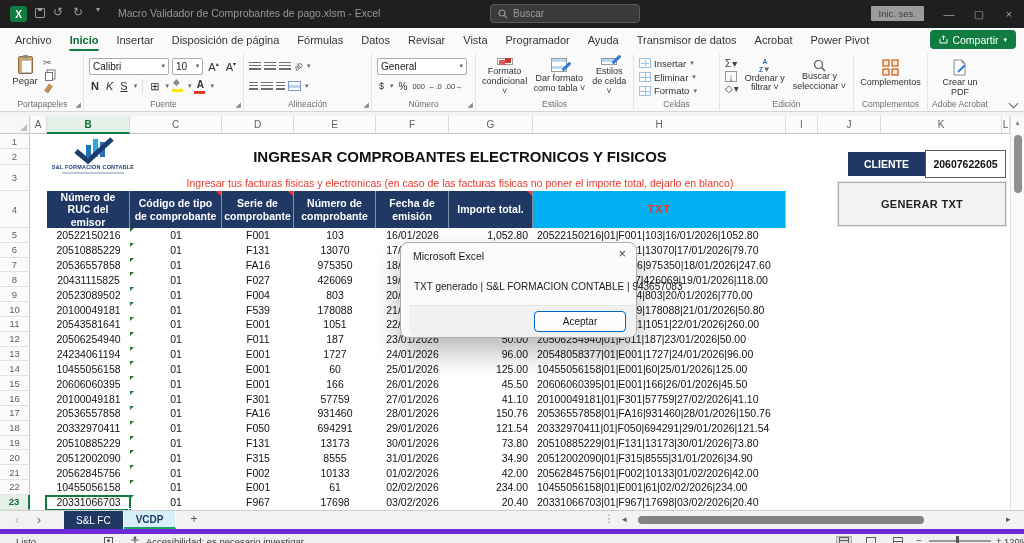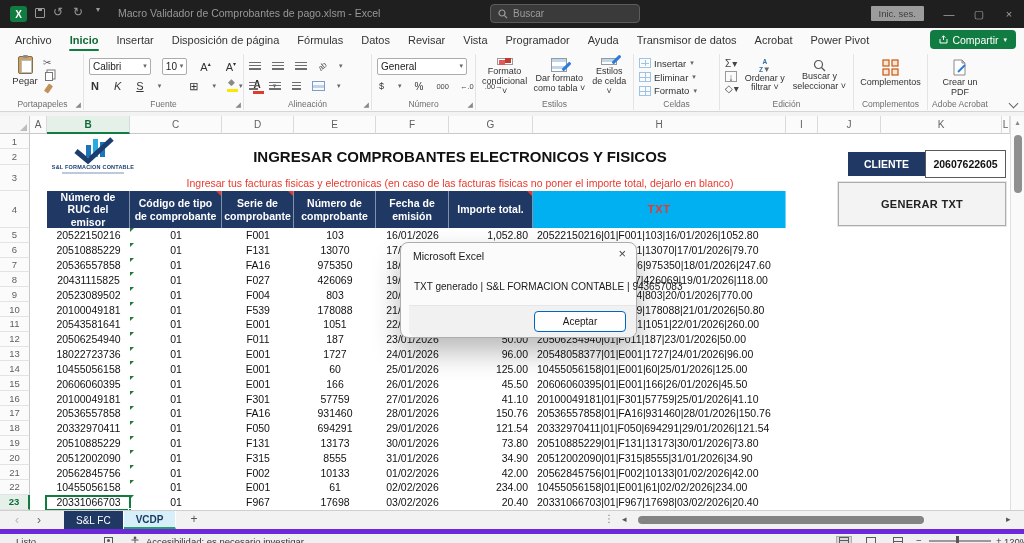--- a/index.html
+++ b/index.html
@@ -19,21 +19,21 @@
 #menubar{position:absolute;left:0;top:28px;width:1024px;height:24px;background:#FAFAFA;display:flex;align-items:stretch;padding-left:6px}
 .menu-tab{display:flex;align-items:center;padding:0 9px;font-size:11px;color:#333;position:relative}
 .menu-tab.active{color:#0F6B35;font-weight:bold}
 .menu-tab.active::after{content:"";position:absolute;left:8px;right:8px;bottom:1px;height:2.5px;background:var(--green);border-radius:2px}
 #share-btn{position:absolute;right:8px;top:2px;height:19px;background:var(--green);color:#fff;border-radius:4px;display:flex;align-items:center;padding:0 9px;gap:4px;font-size:10.5px}
 
 #ribbon{position:absolute;left:0;top:52px;width:1024px;height:60px;background:#FAFAFA;border-bottom:1px solid #D5D5D5;display:flex;padding:2px 0 0 2px}
 .rgroup{position:relative;height:56px;border-right:1px solid #E4E4E4;padding:2px 5px 13px 5px}
 .glabel{position:absolute;left:0;right:0;bottom:1px;text-align:center;font-size:8.5px;color:#6E6E6E;white-space:nowrap}
 .launcher{position:absolute;right:2px;bottom:1px;font-size:7px;color:#888}
-.rrow{display:flex;align-items:center;height:20px;gap:11px}
+.rrow{display:flex;align-items:center;height:20px;gap:3px}
 .combo{height:17px;border:1px solid #ACACAC;background:#fff;border-radius:2px;display:flex;align-items:center;justify-content:space-between;padding:0 3px;font-size:10px;color:#222}
 .dd{font-size:7px;color:#666;margin-left:1px}
 .tbtn{font-size:11px;color:#333;padding:0 2px;text-align:center}
 .sep{width:1px;height:14px;background:#DCDCDC;margin:0 2px}
 #g-clip{width:82px;display:flex}
 .paste-btn{width:36px;display:flex;flex-direction:column;align-items:center;font-size:9.5px;color:#333}
 .clipicon{width:15px;height:18px;background:#C9A46A;border:1px solid #8A6F45;border-radius:2px;position:relative;margin-bottom:1px}
 .clipicon::after{content:"";position:absolute;left:2px;top:3px;width:9px;height:11px;background:#fff;border:.5px solid #bbb}
 .clipicon::before{content:"";position:absolute;left:4px;top:-2px;width:5px;height:3px;background:#8B8B8B;border-radius:1px}
 .clip-side{display:flex;flex-direction:column;justify-content:flex-start;gap:2px;padding-top:2px}
@@ -628,21 +628,21 @@
               </div>
               <div class="tcell c5" style="width: 84px;">
                 <span>50.00</span>
               </div>
               <div class="tcell c6" style="width: 253px;">
                 <span>20506254940|01|F011|187|23/01/2026|50.00</span>
               </div>
             </div>
             <div class="trow">
               <div class="tcell c0" style="width: 83px;">
-                <span>18022723736</span>
+                <span>24234061194</span>
               </div>
               <div class="tcell c1" style="width: 92px;">
                 <span>01</span>
                 <i class="green-tri"></i>
               </div>
               <div class="tcell c2" style="width: 72px;">
                 <span>E001</span>
               </div>
               <div class="tcell c3" style="width: 82px;">
                 <span>1727</span>
@@ -719,21 +719,21 @@
               <div class="tcell c3" style="width: 82px;">
                 <span>57759</span>
               </div>
               <div class="tcell c4" style="width: 73px;">
                 <span>27/01/2026</span>
               </div>
               <div class="tcell c5" style="width: 84px;">
                 <span>41.10</span>
               </div>
               <div class="tcell c6" style="width: 253px;">
-                <span>20100049181|01|F301|57759|25/01/2026|41.10</span>
+                <span>20100049181|01|F301|57759|27/02/2026|41.10</span>
               </div>
             </div>
             <div class="trow">
               <div class="tcell c0" style="width: 83px;">
                 <span>20536557858</span>
               </div>
               <div class="tcell c1" style="width: 92px;">
                 <span>01</span>
                 <i class="green-tri"></i>
               </div>

